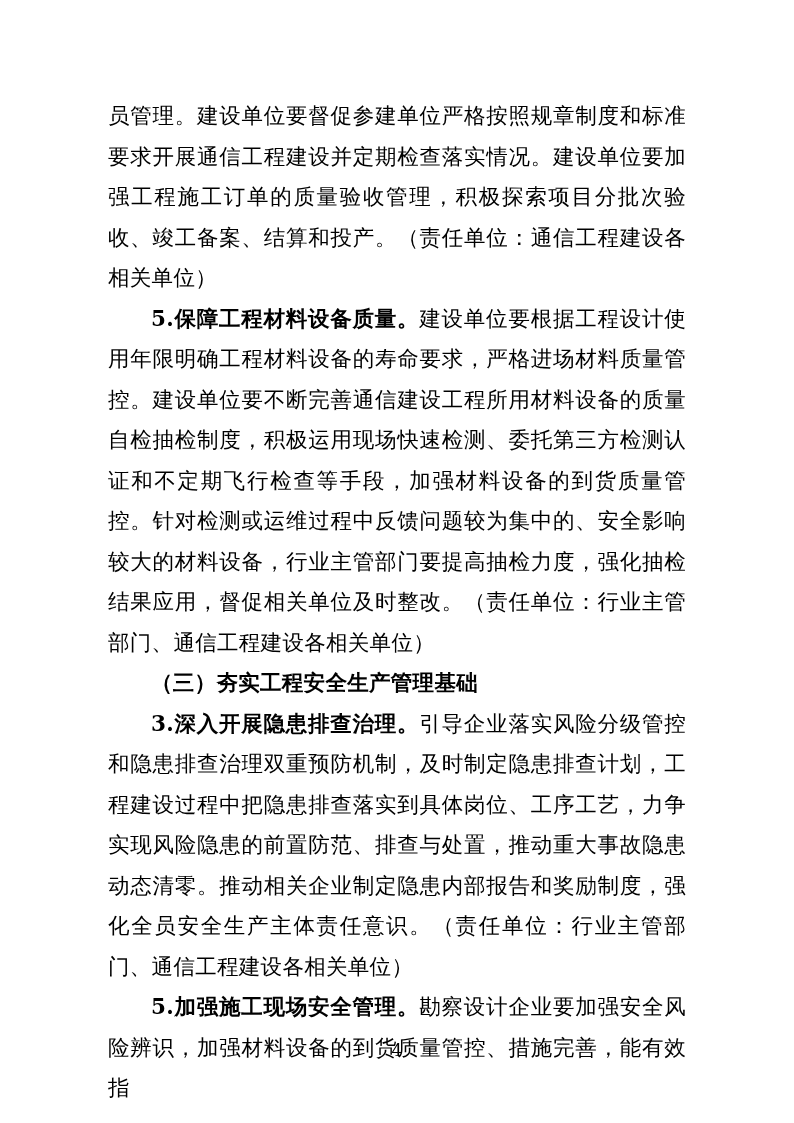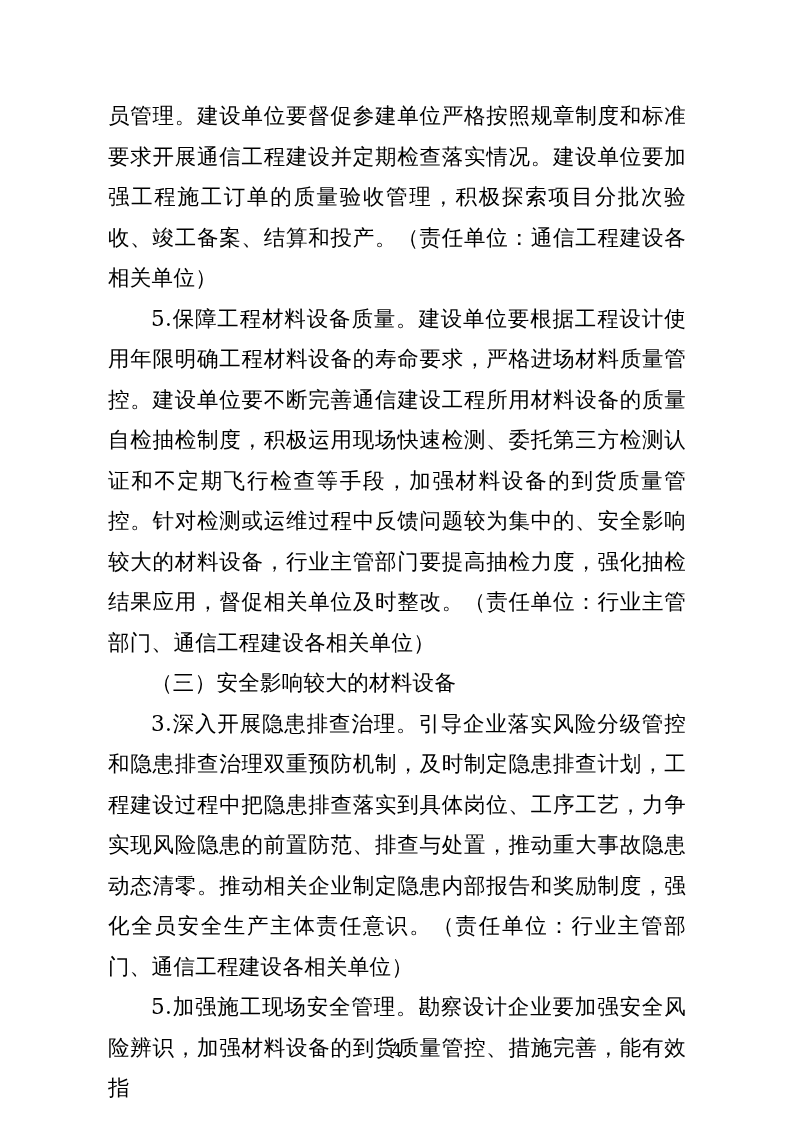--- a/index.html
+++ b/index.html
@@ -30,21 +30,21 @@
     line-height: 40.5px;
     text-align: justify;
     text-justify: inter-ideograph;
     margin: 0;
     letter-spacing: 0.3px;
   }
   .indent {
     text-indent: 43px;
   }
   .bold {
-    font-weight: normal;
+    font-weight: bold;
   }
   .page-number {
     position: absolute;
     left: 0;
     right: 0;
     top: 1040px;
     text-align: center;
     font-size: 17px;
     font-family: "DejaVu Serif", "Liberation Serif", serif;
   }
@@ -52,21 +52,21 @@
 </head>
 <body>
 
 <div class="page">
   <div class="content">
 
     <p class="para"><span>员管理。建设单位要督促参建单位严格按照规章制度和标准要求开展通信工程建设并定期检查落实情况。建设单位要加强工程施工订单的质量验收管理，积极探索项目分批次验收、竣工备案、结算和投产。（责任单位：通信工程建设各相关单位）</span></p>
 
     <p class="para indent"><span class="bold">5.保障工程材料设备质量。</span><span>建设单位要根据工程设计使用年限明确工程材料设备的寿命要求，严格进场材料质量管控。建设单位要不断完善通信建设工程所用材料设备的质量自检抽检制度，积极运用现场快速检测、委托第三方检测认证和不定期飞行检查等手段，加强材料设备的到货质量管控。针对检测或运维过程中反馈问题较为集中的、安全影响较大的材料设备，行业主管部门要提高抽检力度，强化抽检结果应用，督促相关单位及时整改。（责任单位：行业主管部门、通信工程建设各相关单位）</span></p>
 
-    <p class="para indent"><span class="bold">（三）安全影响较大的材料设备</span></p>
+    <p class="para indent"><span class="bold">（三）夯实工程安全生产管理基础</span></p>
 
     <p class="para indent"><span class="bold">3.深入开展隐患排查治理。</span><span>引导企业落实风险分级管控和隐患排查治理双重预防机制，及时制定隐患排查计划，工程建设过程中把隐患排查落实到具体岗位、工序工艺，力争实现风险隐患的前置防范、排查与处置，推动重大事故隐患动态清零。推动相关企业制定隐患内部报告和奖励制度，强化全员安全生产主体责任意识。（责任单位：行业主管部门、通信工程建设各相关单位）</span></p>
 
     <p class="para indent"><span class="bold">5.加强施工现场安全管理。</span><span>勘察设计企业要加强安全风险辨识，加强材料设备的到货质量管控、措施完善，能有效指</span></p>
 
   </div>
 
   <div class="page-number">4</div>
 </div>
 

